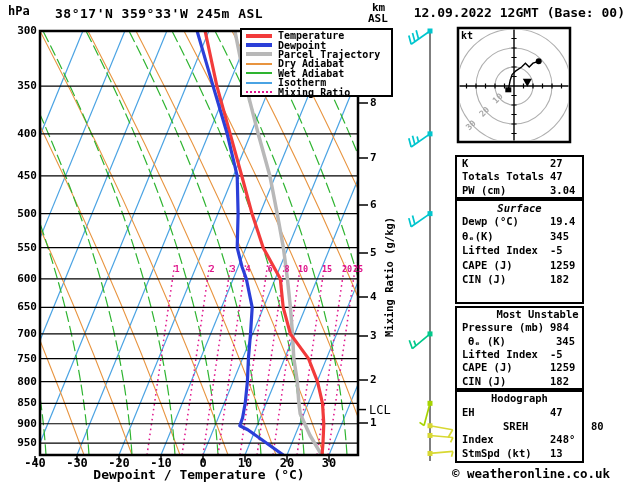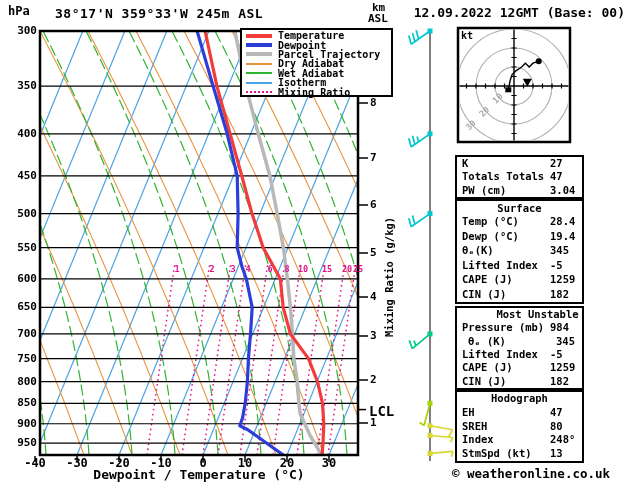--- a/index.html
+++ b/index.html
@@ -11,21 +11,21 @@
   .date{right:4px;top:5px;font-size:13px;font-weight:bold;}
   .hpa{left:8px;top:4px;font-size:12px;font-weight:bold;}
   .km{left:372px;top:1px;font-size:11px;font-weight:bold;}
   .asl{left:368px;top:12px;font-size:11px;font-weight:bold;}
   .ktlab{left:461px;top:30px;font-size:10px;font-weight:bold;}
   .xlabel{left:40px;top:467px;width:318px;text-align:center;font-size:13px;font-weight:bold;}
   .footer{left:452px;top:466px;font-size:12.5px;font-weight:bold;}
   .plabel{position:absolute;width:32px;text-align:right;font-size:11px;font-weight:bold;}
   .tlabel{position:absolute;width:40px;text-align:center;font-size:12px;font-weight:bold;}
   .kmlabel{position:absolute;width:22px;font-size:11px;font-weight:bold;}
-  .lcl{left:369px;top:403px;font-size:14px;font-weight:bold;}
+  .lcl{left:369px;top:403px;font-size:12px;font-weight:normal;}
   .mixlab{position:absolute;width:18px;text-align:center;font-size:8.5px;font-weight:bold;color:#e0158c;}
   .mixaxis{left:383px;top:337px;width:120px;text-align:center;font-size:10.5px;font-weight:bold;
            transform:rotate(-90deg);transform-origin:0 0;}
   .legend{position:absolute;left:240px;top:28px;width:153px;height:69px;border:2px solid #000;
           background:#fff;box-sizing:border-box;padding:1px 0 0 2px;}
   .lrow{display:flex;align-items:center;height:9.4px;}
   .lswatch{width:26px;flex:0 0 26px;margin:0 6px 0 2px;}
   .llab{font-size:10px;font-weight:bold;line-height:9px;}
   .panel{position:absolute;left:455px;width:129px;border:2px solid #000;background:#fff;
          box-sizing:border-box;}
@@ -335,25 +335,21 @@
         <div class="prow" style="height: 13.3333px; text-decoration: underline;">
           <div class="plab">Totals Totals</div>
           <div class="pval">47</div>
         </div>
         <div class="prow" style="height: 13.3333px;">
           <div class="plab">PW (cm)</div>
           <div class="pval">3.04</div>
         </div>
       </div>
       <div class="panel" style="top: 199px; height: 105px;">
-        <div class="ptitle" style="line-height: 14.4286px;">Surface</div>
-        <div class="prow" style="height: 14.4286px;">
-          <div class="plab">Temp (°C)</div>
-          <div class="pval">28.4</div>
-        </div>
+        <div class="ptitle" style="line-height: 14.4286px; font-style: italic;">Surface</div>
         <div class="prow" style="height: 14.4286px;">
           <div class="plab">Dewp (°C)</div>
           <div class="pval">19.4</div>
         </div>
         <div class="prow" style="height: 14.4286px;">
           <div class="plab">θₑ(K)</div>
           <div class="pval">345</div>
         </div>
         <div class="prow" style="height: 14.4286px;">
           <div class="plab">Lifted Index</div>
@@ -390,21 +386,21 @@
           <div class="plab">CIN (J)</div>
           <div class="pval">182</div>
         </div>
       </div>
       <div class="panel" style="top: 390px; height: 73px;">
         <div class="ptitle" style="line-height: 13.8px;">Hodograph</div>
         <div class="prow" style="height: 13.8px;">
           <div class="plab">EH</div>
           <div class="pval">47</div>
         </div>
-        <div class="prow" style="height: 13.8px;">
+        <div class="prow" style="height: 13.8px; margin-left: 41px;">
           <div class="plab">SREH</div>
           <div class="pval">80</div>
         </div>
         <div class="prow" style="height: 13.8px;">
           <div class="plab">Index</div>
           <div class="pval">248°</div>
         </div>
         <div class="prow" style="height: 13.8px;">
           <div class="plab">StmSpd (kt)</div>
           <div class="pval">13</div>

